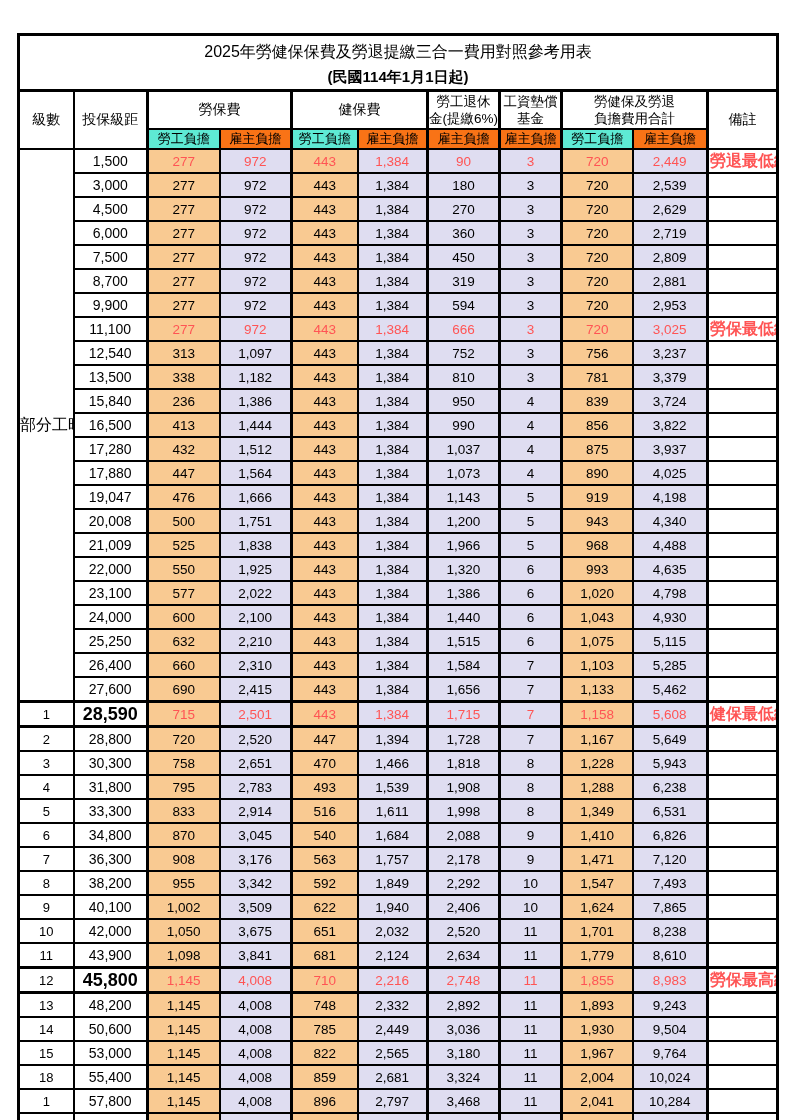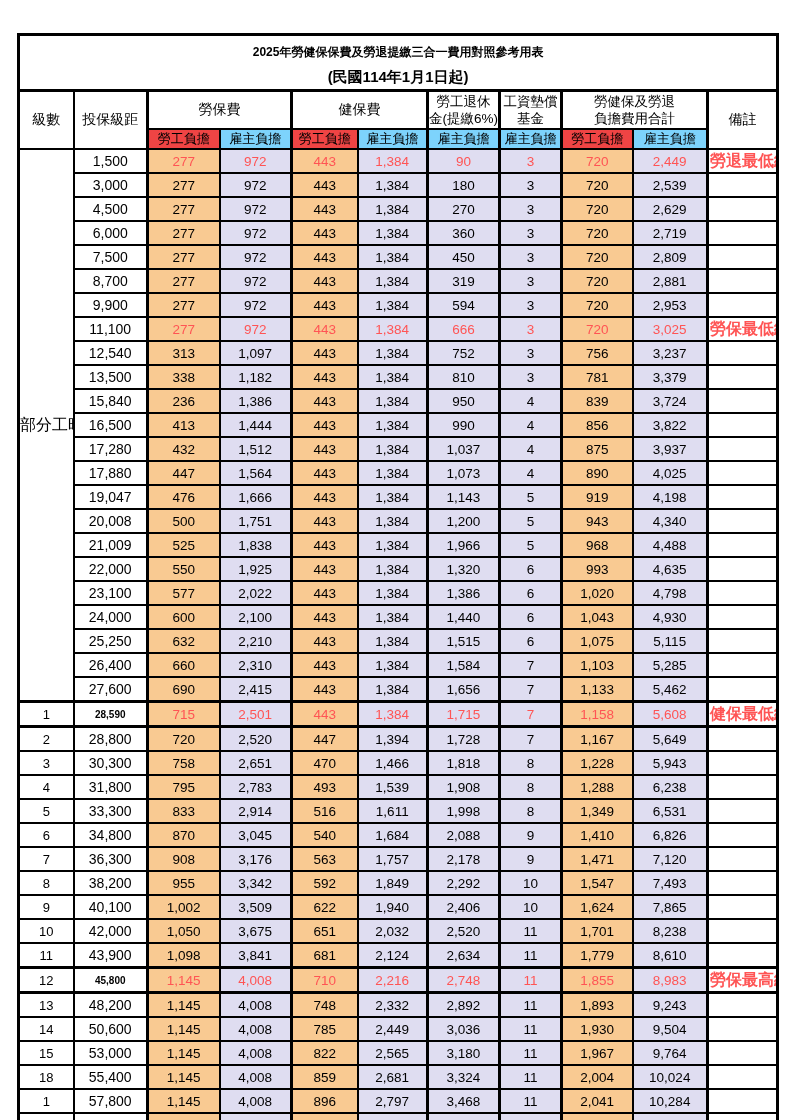--- a/index.html
+++ b/index.html
@@ -3,36 +3,36 @@
 <meta charset="utf-8">
 <style>
   html,body{margin:0;padding:0;background:#ffffff;}
   body{width:791px;height:1120px;position:relative;font-family:"Liberation Sans","DejaVu Sans",sans-serif;color:#000;}
   .sheet{position:absolute;left:17px;top:33px;width:759px;}
   table{border-collapse:collapse;table-layout:fixed;width:759px;}
   th,td{border:2px solid #000;padding:0;overflow:hidden;white-space:nowrap;text-align:center;vertical-align:middle;font-weight:normal;}
   
   table{border:3px solid #000;}
   .title-cell{height:53px;border-bottom:3px solid #000;}
-  .title-main{font-size:12px;font-weight:bold;line-height:28px;}
+  .title-main{font-size:16px;font-weight:normal;line-height:28px;}
   .title-sub{font-size:15px;font-weight:bold;line-height:21px;}
   .hdr1{height:36px;font-size:14px;}
   .hdr2{height:17px;font-size:13px;}
   .two-line{font-size:13.5px;line-height:17px;}
-  .emp-h{background:#ef4444;}
-  .er-h{background:#7dd3fc;}
+  .emp-h{background:#5eead4;}
+  .er-h{background:#f97316;}
   tbody td{height:22px;font-size:13.5px;}
   td.emp{background:#F9CA92;}
   td.er{background:#DFDDF1;}
   td.bracket{font-size:14px;}
   td.level{font-size:13px;}
   td.remark{font-size:16px;font-weight:bold;color:#FF4848;padding:0 1px;}
   tr.red td.val, tr.red td.remark{color:#FF5454;}
   tr.thick td{border-top:3px solid #000;border-bottom:3px solid #000;}
-  tr.thick td.bracket{font-weight:bold;font-size:10px;}
+  tr.thick td.bracket{font-weight:bold;font-size:18px;}
   
   .gs{border-left:3px solid #000;}
   td.level-span{font-size:16px;}
 </style>
 </head>
 <body>
 
 <div class="sheet">
   <table>
     <colgroup>

